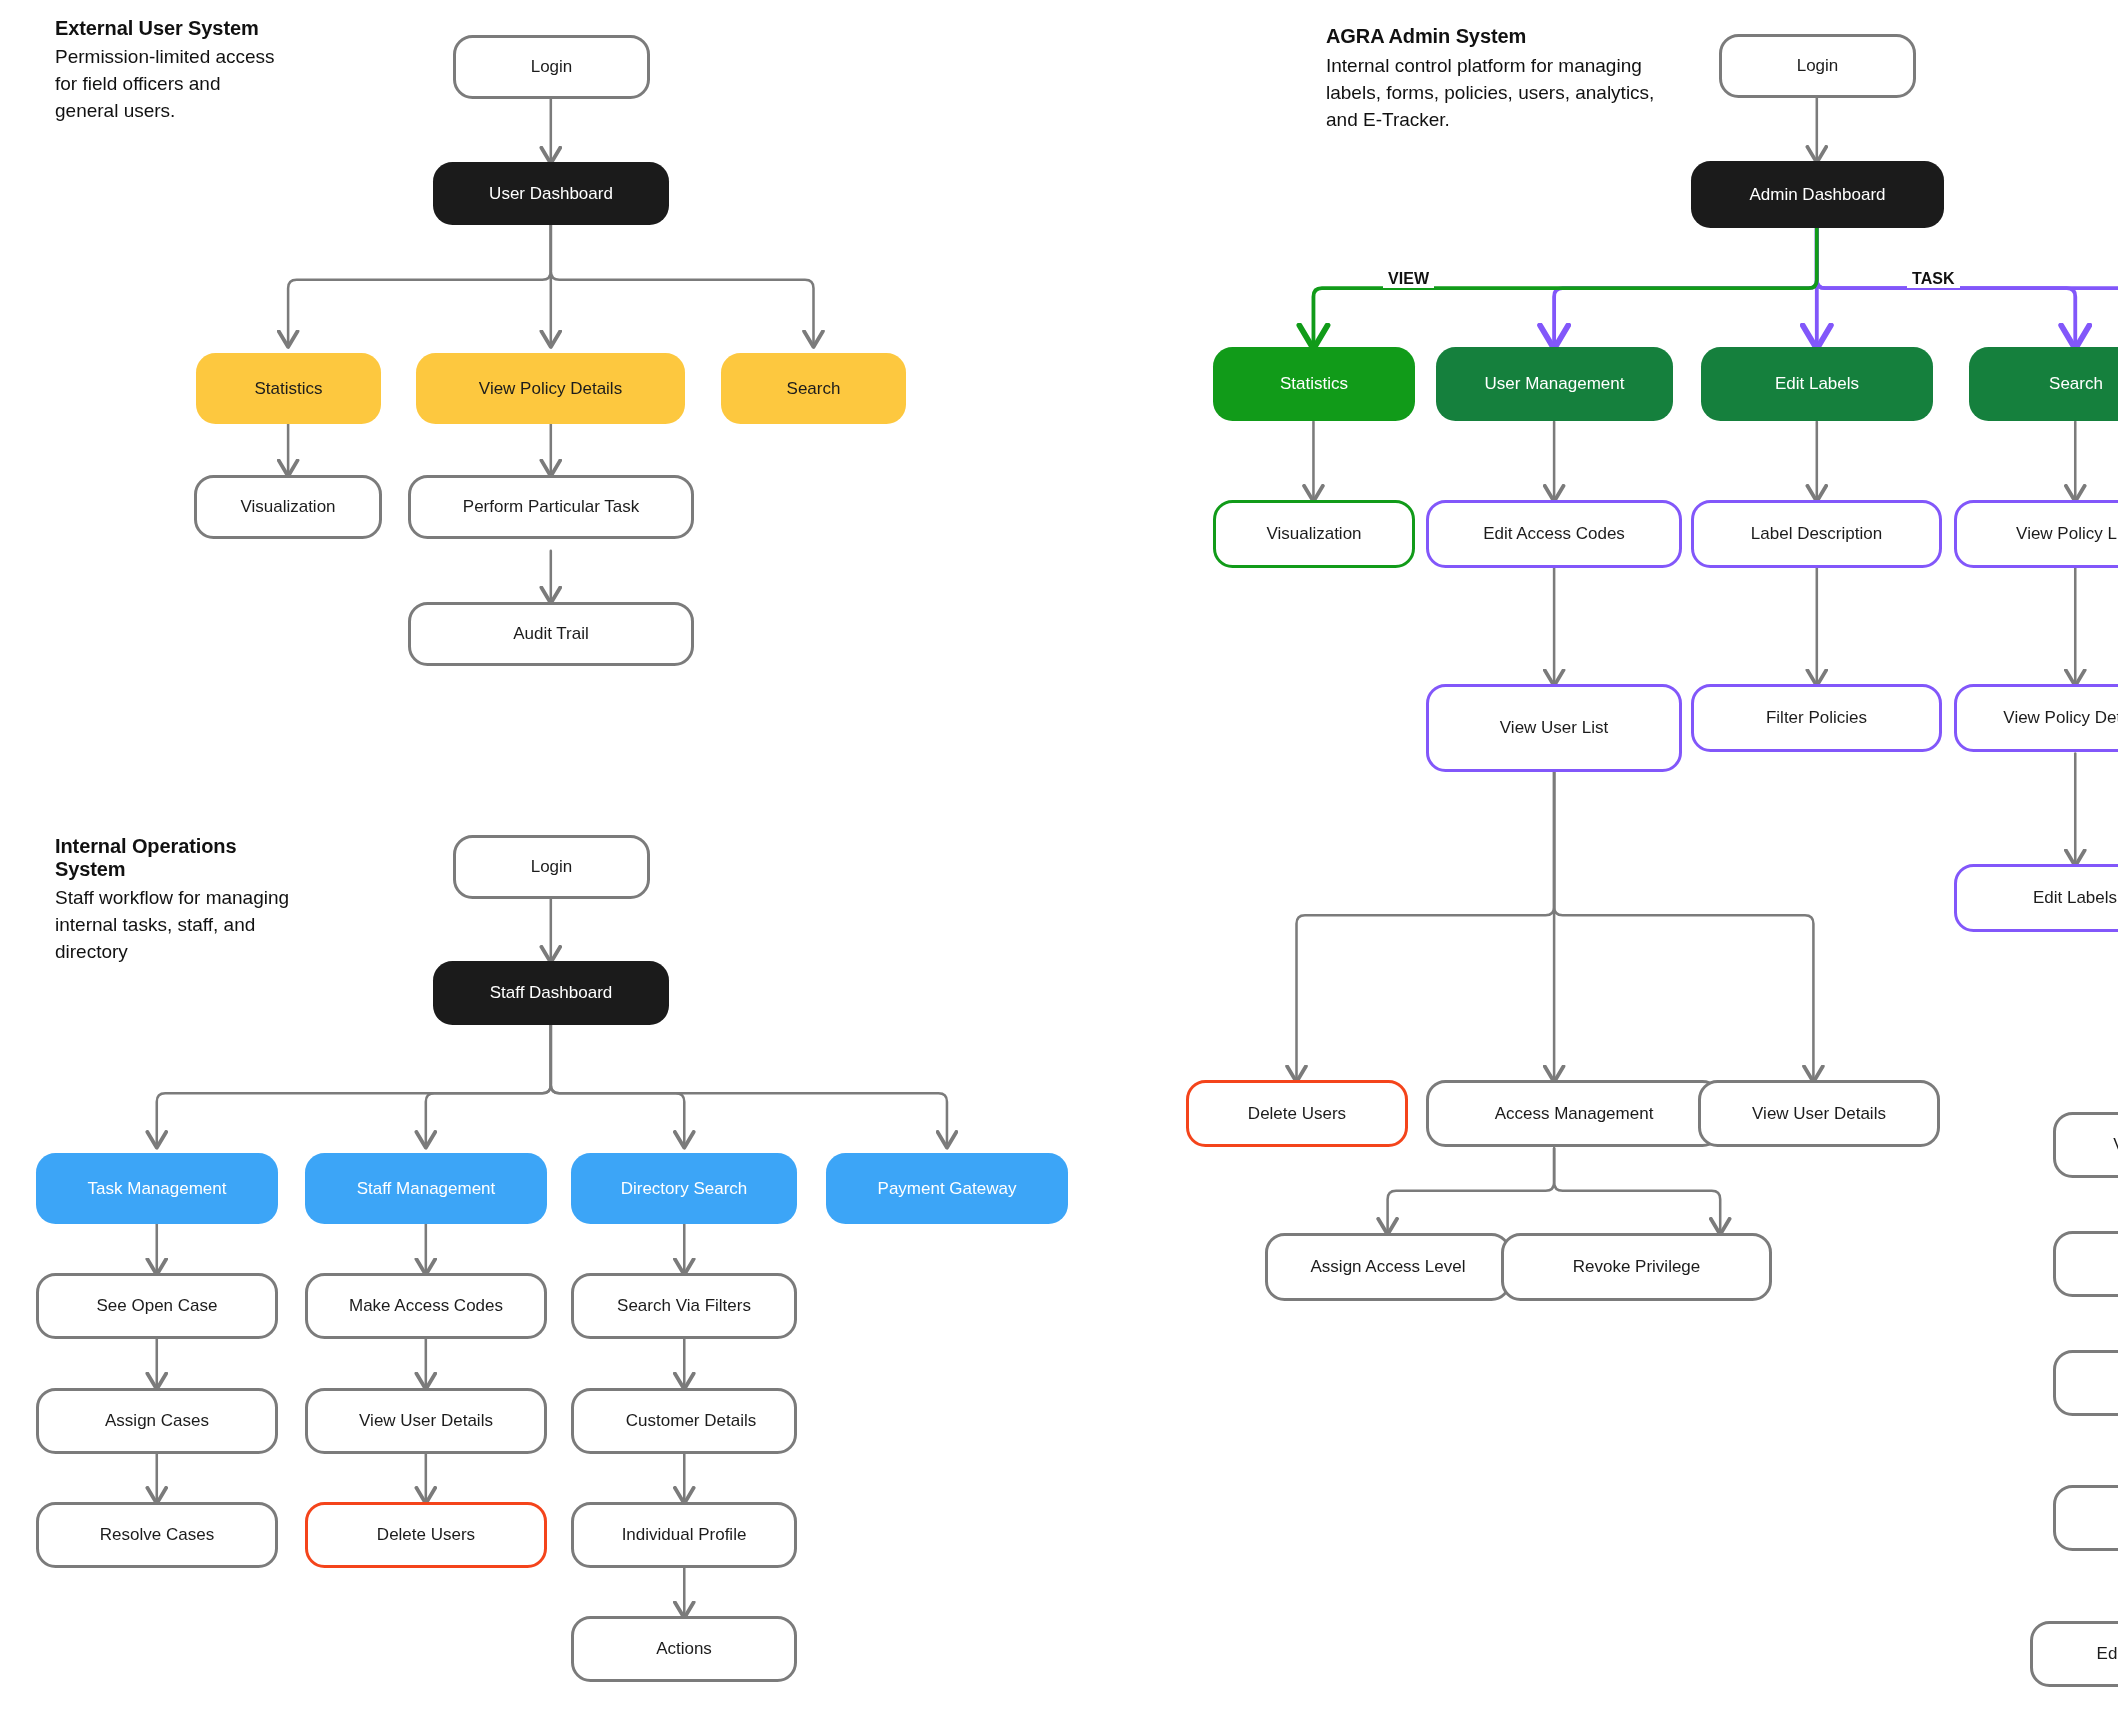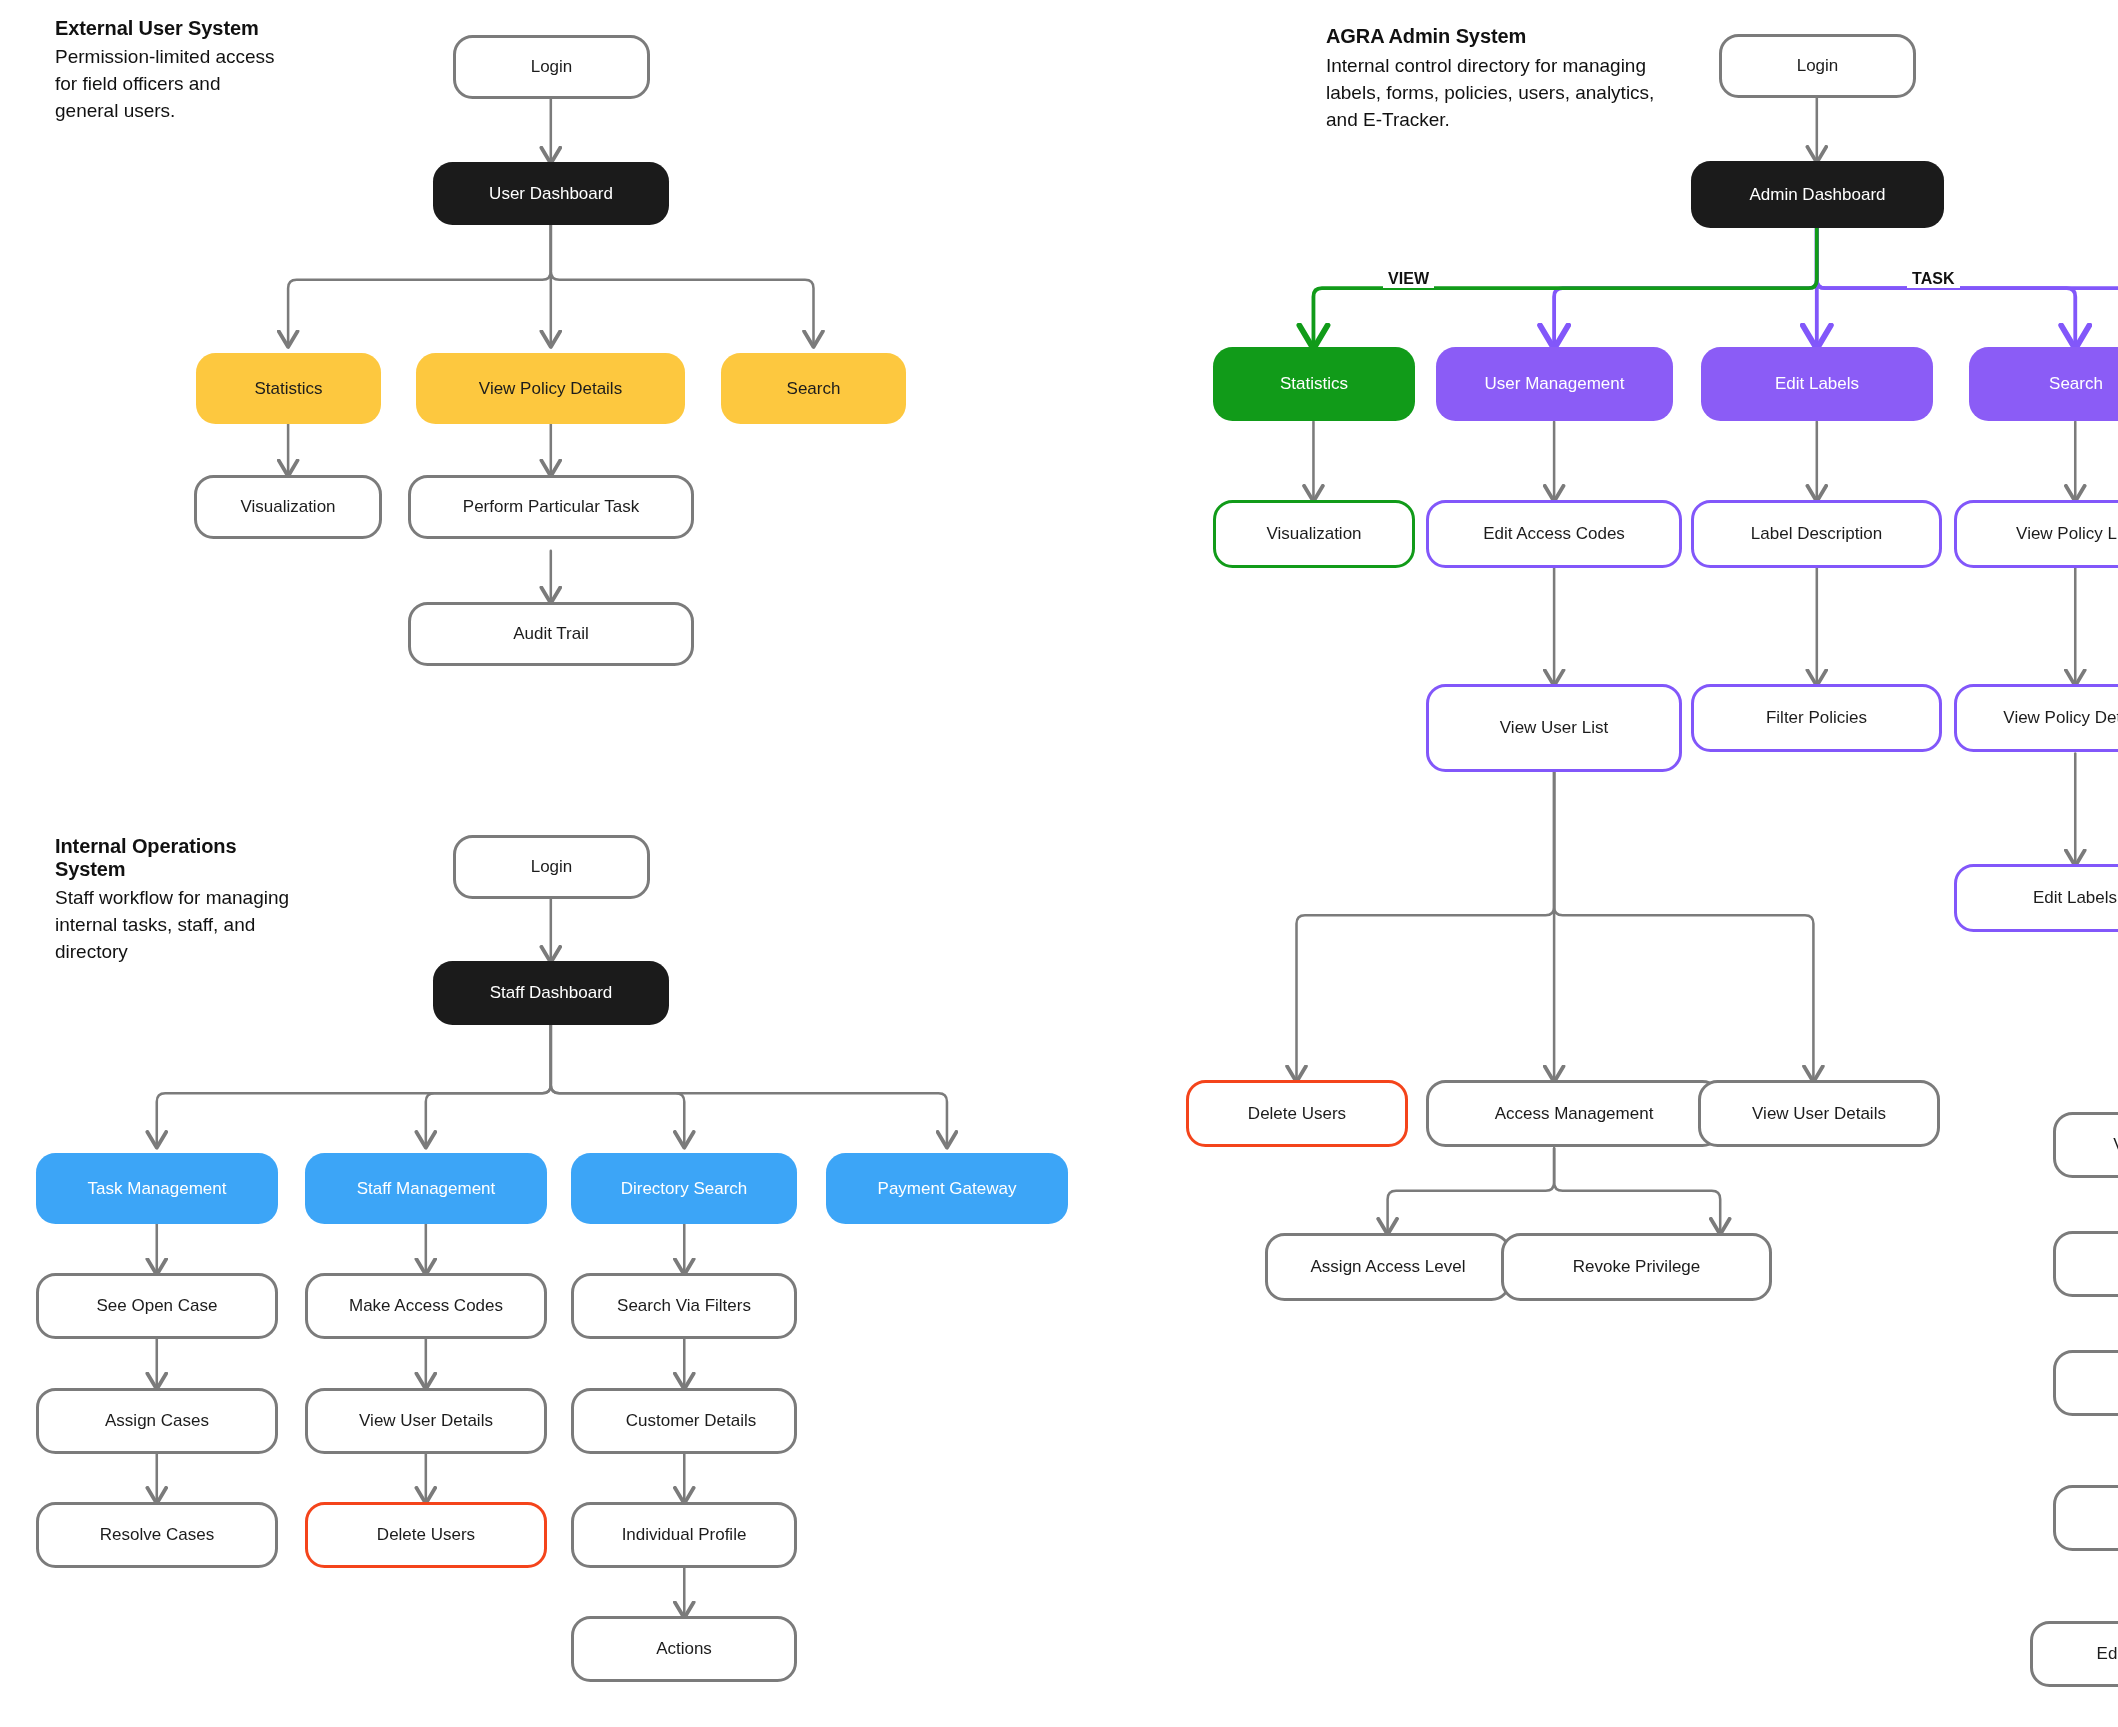--- a/index.html
+++ b/index.html
@@ -12,21 +12,21 @@
 
   
   .n-plain{background:#ffffff;border:3px solid #7b7b7b;color:#1c1c1c;font-size:17px;}
   
   .n-dark{background:#1b1b1b;border:none;color:#ffffff;font-size:17px;}
   
   .n-yellow{background:#FDC83F;border:none;color:#1c1c1c;font-size:17px;}
   
   .n-blue{background:#3CA5F7;border:none;color:#ffffff;font-size:17px;}
   
-  .n-purple{background:#8b5cf6;border:none;color:#ffffff;font-size:17px;}
+  .n-purple{background:#15803d;border:none;color:#ffffff;font-size:17px;}
   
   .n-green{background:#119B19;border:none;color:#ffffff;font-size:17px;}
   
   .n-opurple{background:#ffffff;border:3px solid #8257FA;color:#1c1c1c;font-size:17px;}
   
   .n-ogreen{background:#ffffff;border:3px solid #119B19;color:#1c1c1c;font-size:17px;}
   
   .n-ored{background:#ffffff;border:3px solid #F4441B;color:#1c1c1c;font-size:17px;}
 
   .legend{position:absolute;color:#111;}
@@ -133,21 +133,21 @@
     <div class="sub">Permission-limited access for field officers and general users.</div>
   </div>
 
   <div class="legend" style="left:55px;top:835px;width:237px;">
     <div class="ttl">Internal Operations System</div>
     <div class="sub">Staff workflow for managing internal tasks, staff, and directory</div>
   </div>
 
   <div class="legend" style="left:1326px;top:25.4px;width:360px;">
     <div class="ttl">AGRA Admin System</div>
-    <div class="sub">Internal control directory for managing labels, forms, policies, users, analytics, and E-Tracker.</div>
+    <div class="sub">Internal control platform for managing labels, forms, policies, users, analytics, and E-Tracker.</div>
   </div>
 
   <div class="edgelabel" style="left:1383px;top:270px;">VIEW</div>
   <div class="edgelabel" style="left:1907px;top:270px;">TASK</div>
 
   <div class="node n-plain" style="left:453px;top:35px;width:197px;height:64px;">Login</div>
   <div class="node n-dark" style="left:433px;top:162px;width:236px;height:63px;">User Dashboard</div>
 
   <div class="node n-yellow" style="left:196px;top:353px;width:185px;height:71px;">Statistics</div>
   <div class="node n-yellow" style="left:416px;top:353px;width:269px;height:71px;">View Policy Details</div>

